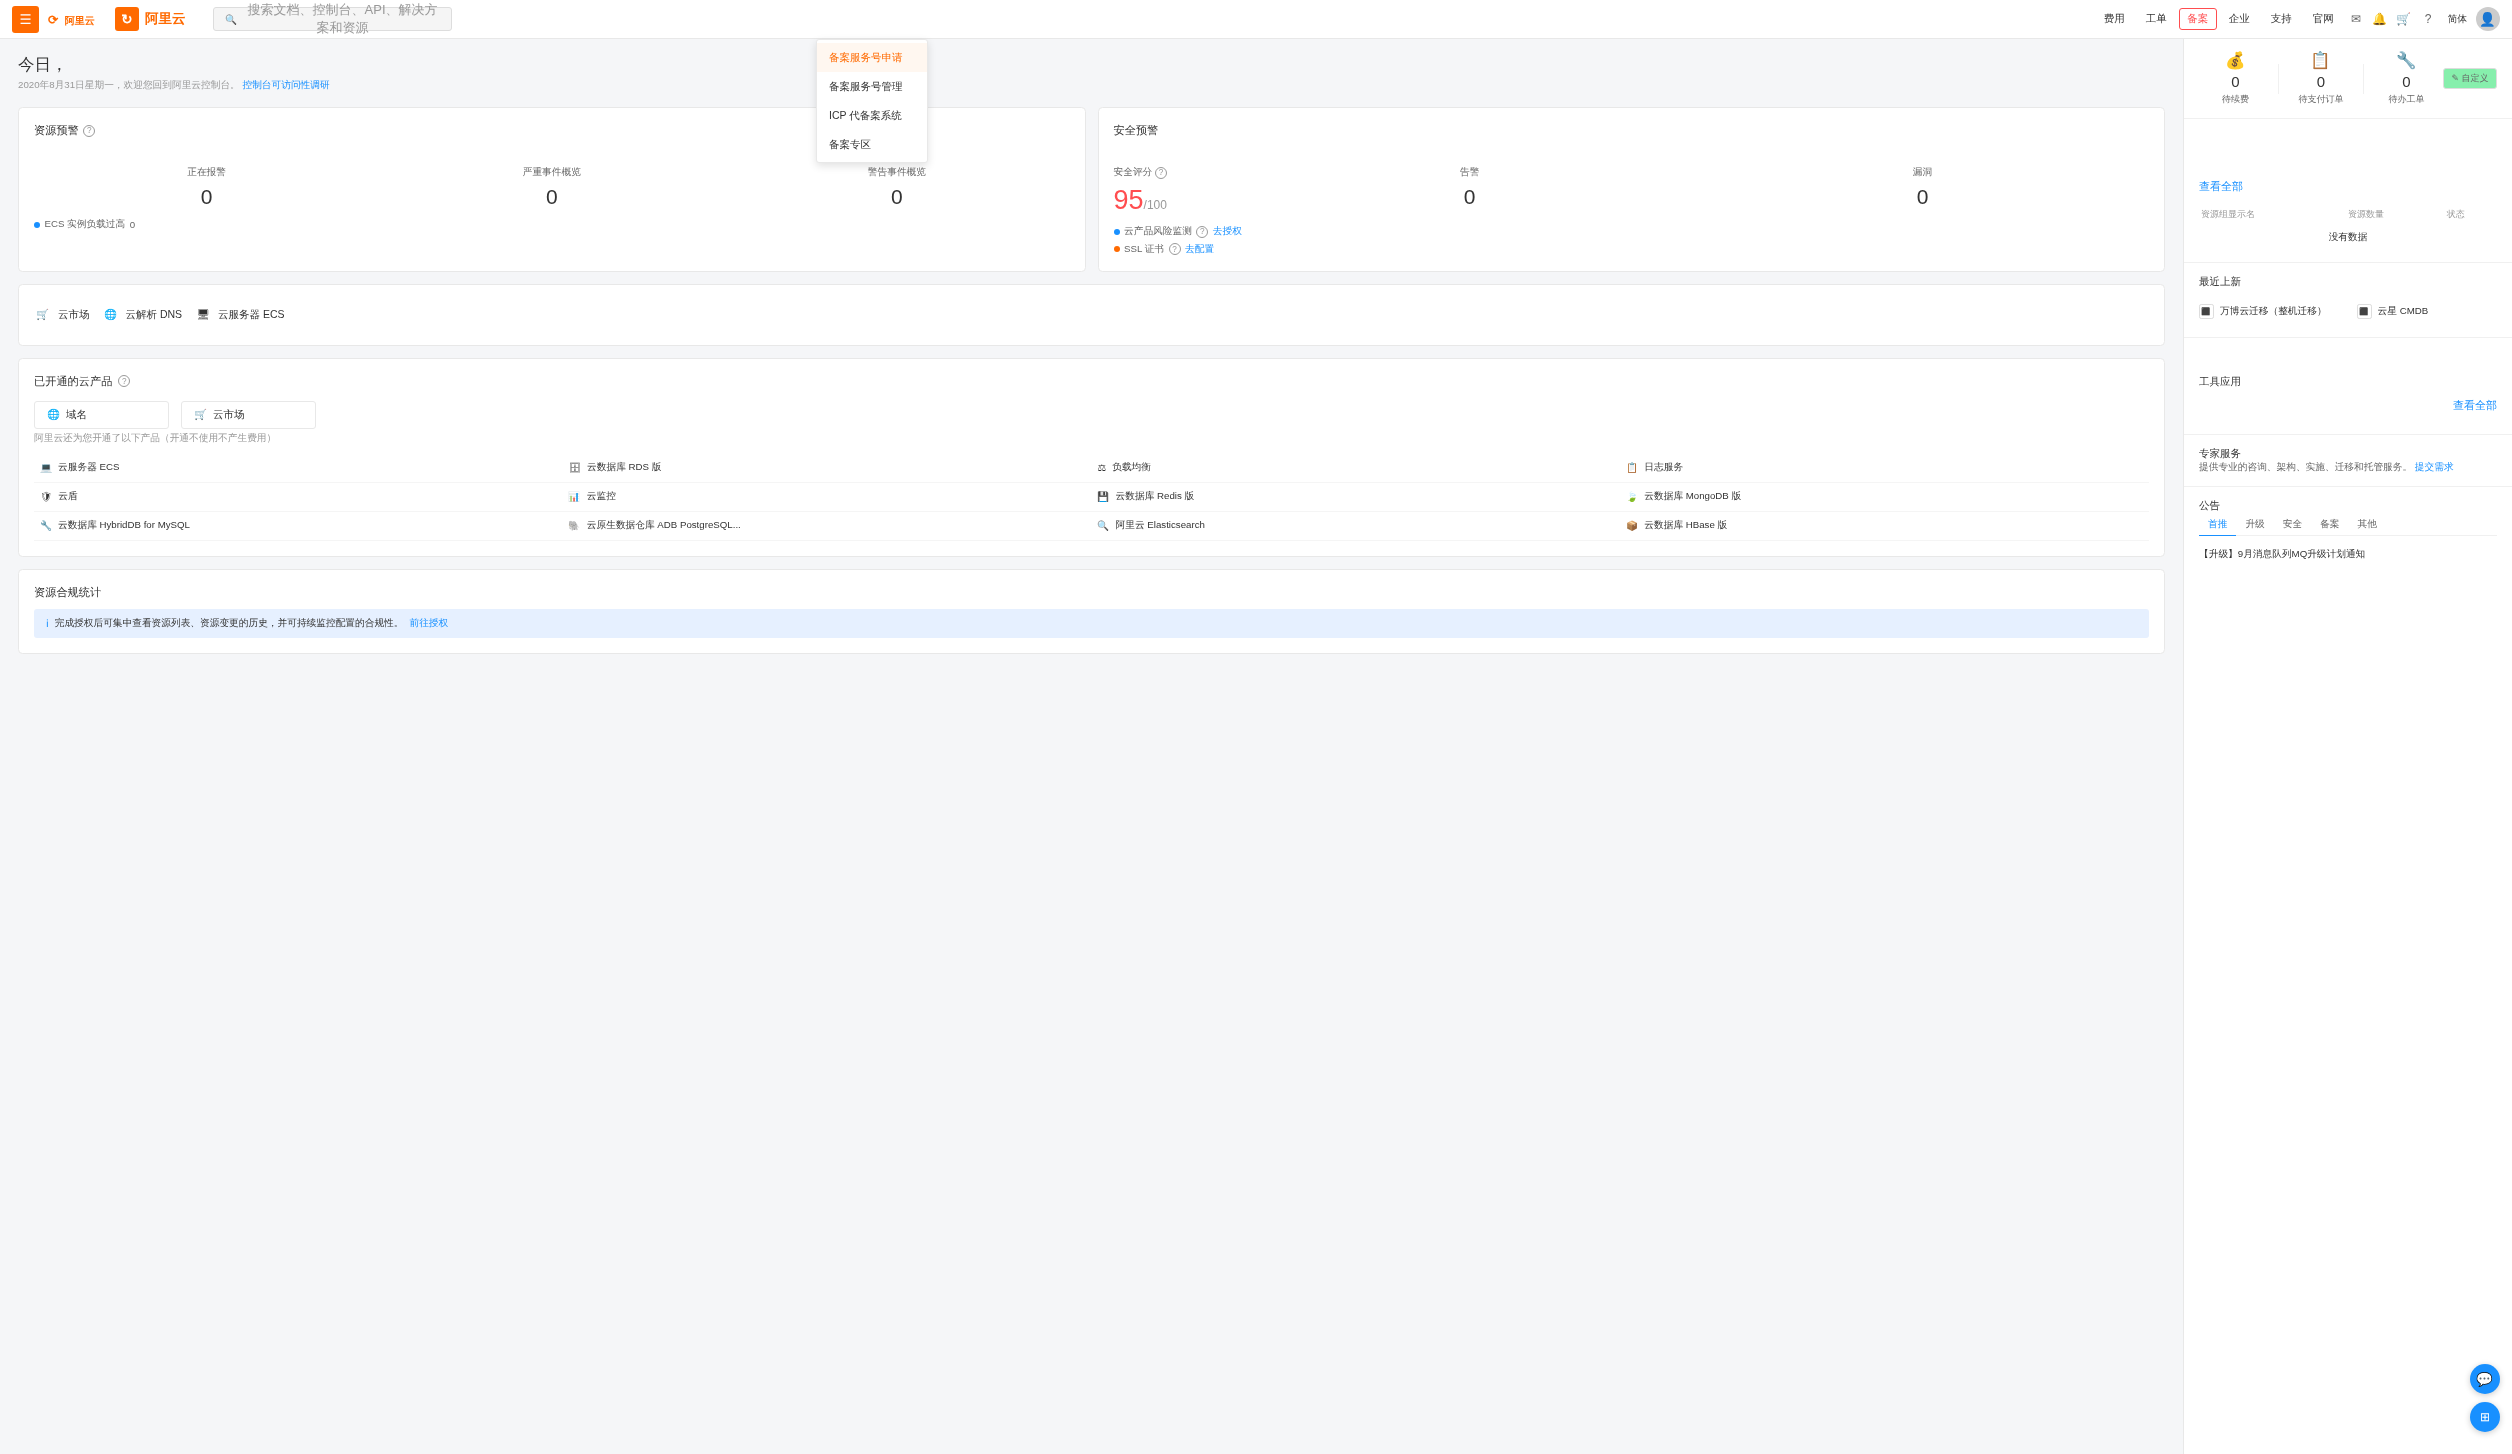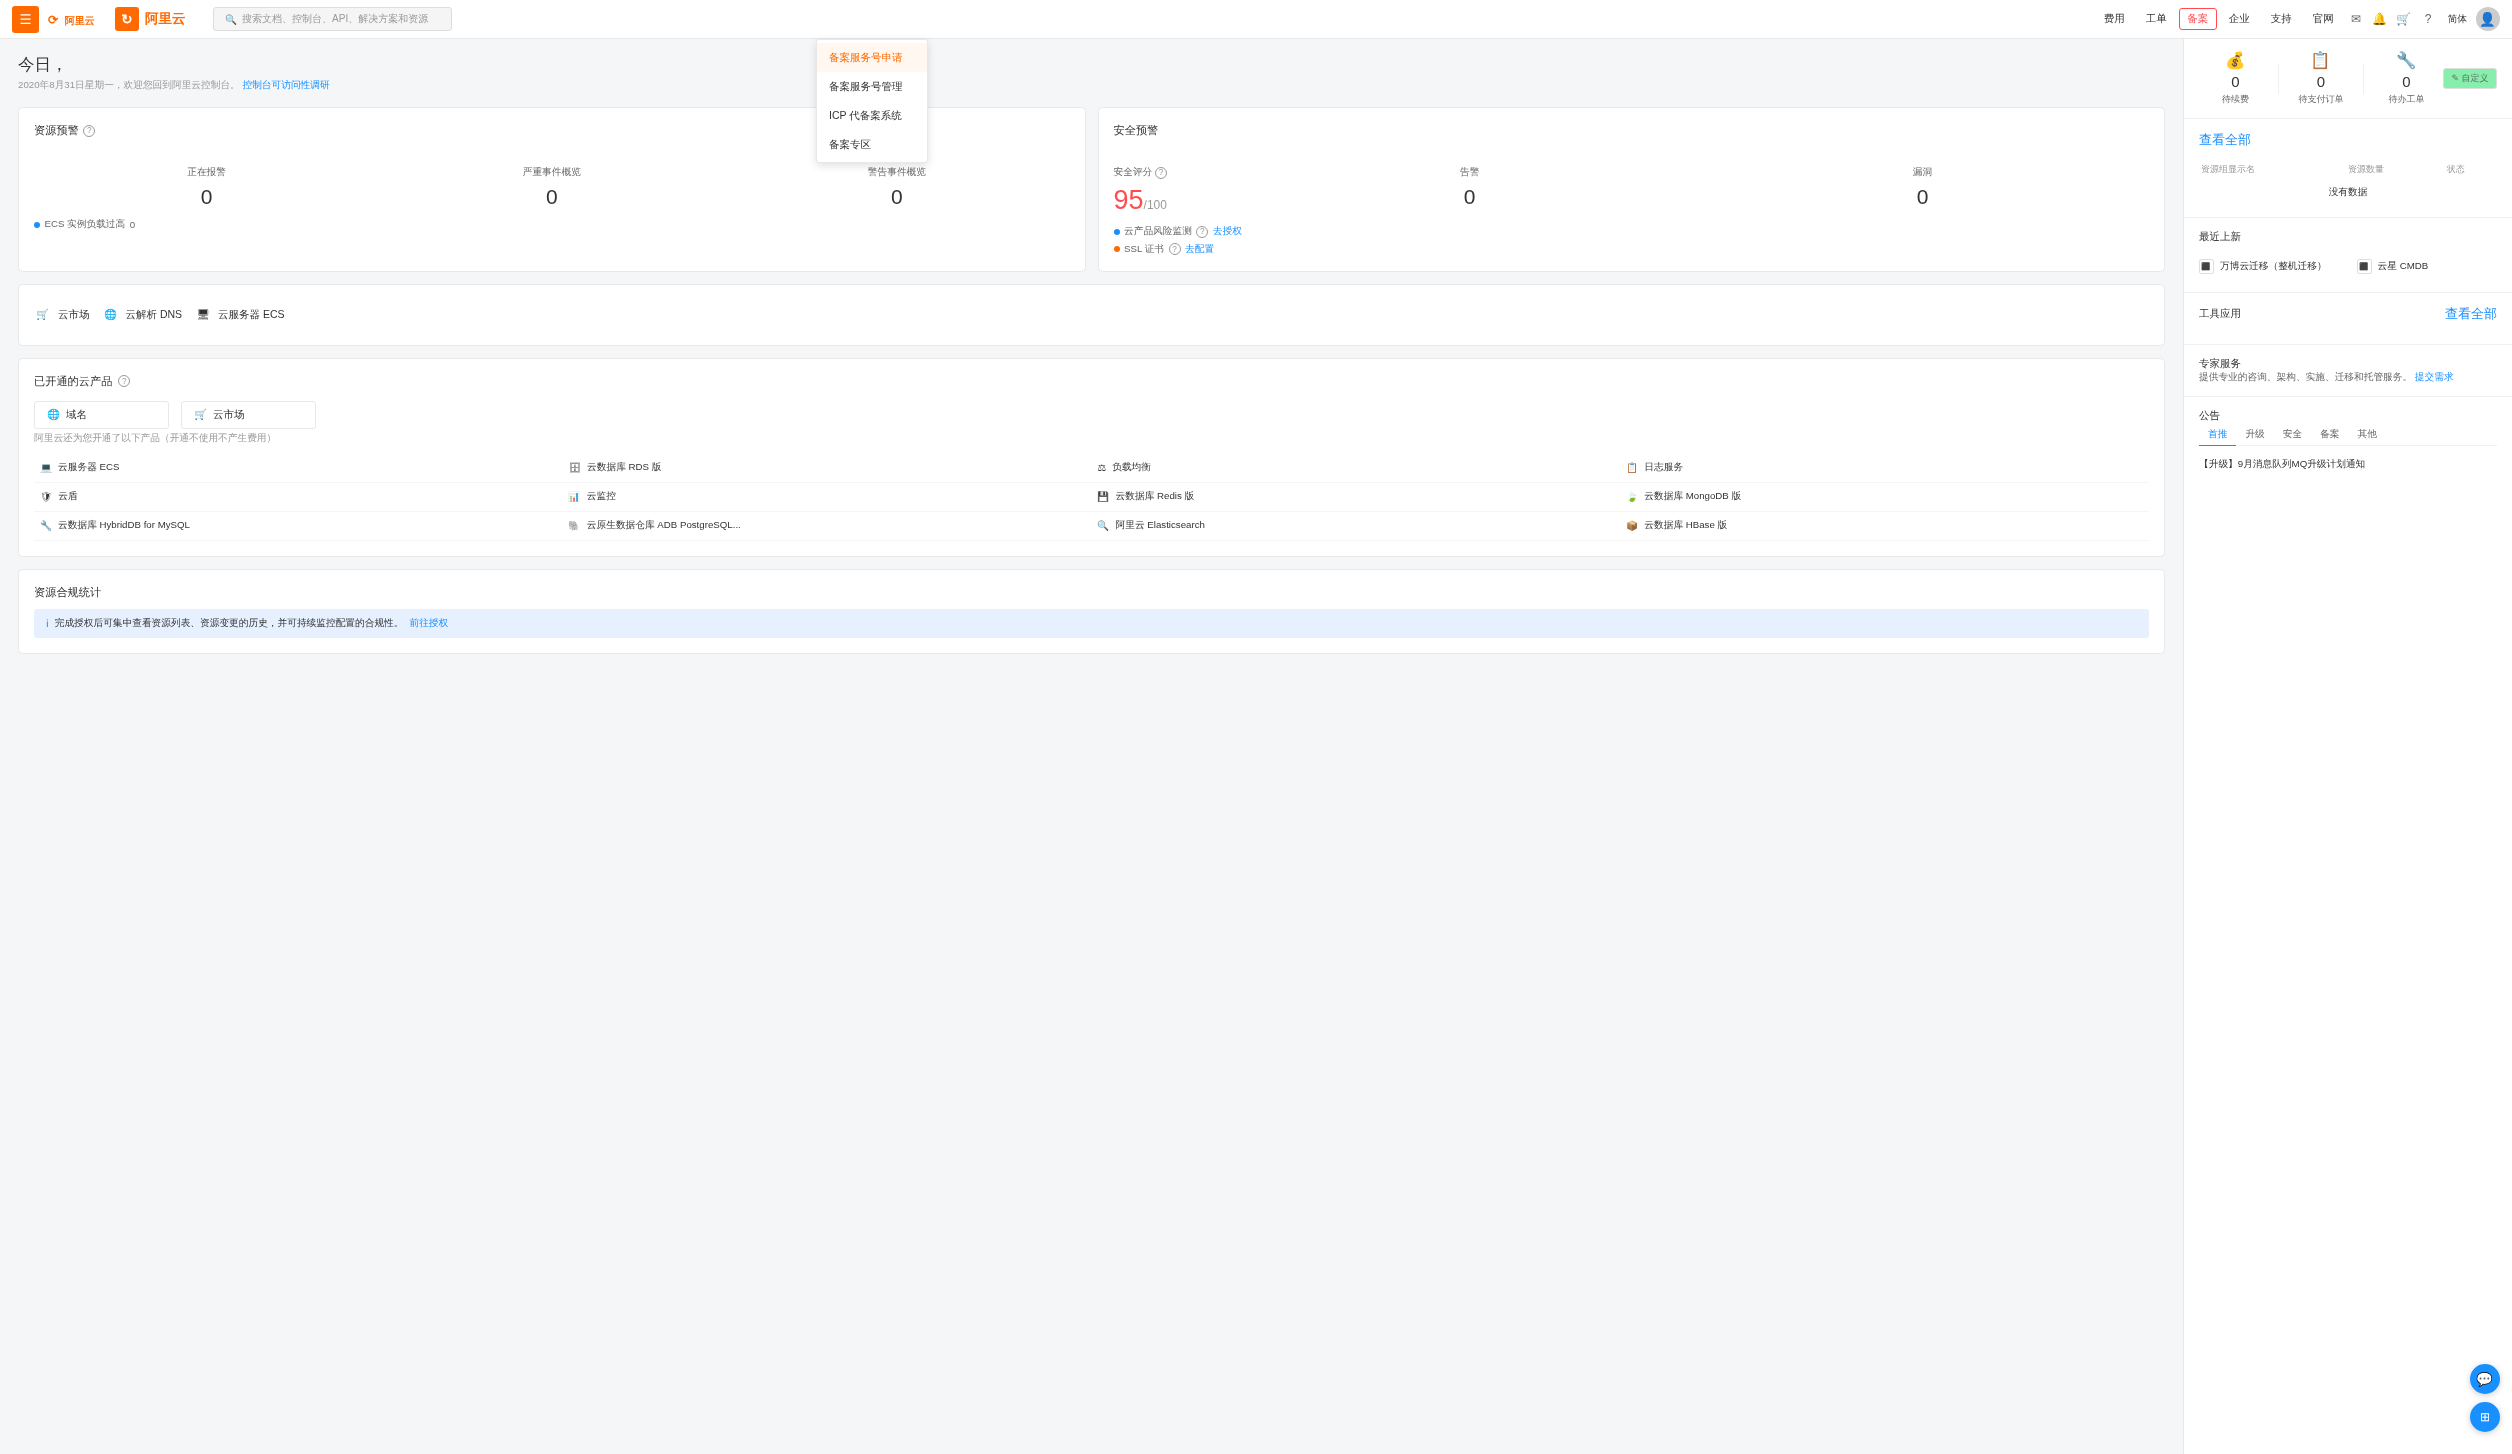--- a/index.html
+++ b/index.html
@@ -169,21 +169,21 @@
       padding: 3px 7.5px; font-size: 9px; color: #666; cursor: pointer;
       display: flex; align-items: center; gap: 3px; white-space: nowrap;
     }
 
     
     .sidebar-section { padding: 12px 15px; border-bottom: 0.7px solid #f0f0f0; }
     .sidebar-section-header {
       display: flex; align-items: center; justify-content: space-between; margin-bottom: 9px;
     }
     .sidebar-section-title { font-size: 10.5px; font-weight: 500; color: #333; }
-    .view-all-link { font-size: 13px; color: #1890ff; cursor: pointer; text-decoration: none; }
+    .view-all-link { font-size: 11px; color: #1890ff; cursor: pointer; text-decoration: none; margin-top: 48px; }
     .resource-table { width: 100%; }
     .resource-table th {
       font-size: 9px; color: #999; font-weight: normal; padding: 3px 0; text-align: left;
     }
     .resource-table td {
       font-size: 9.7px; color: #333; padding: 4.5px 0;
     }
     .no-data { text-align: center; color: #999; font-size: 9.7px; padding: 15px 0; }
     .new-item {
       display: flex; align-items: center; gap: 6px; padding: 6px 0;
@@ -238,21 +238,21 @@
 
     <div style="display:flex;align-items:center;gap:6px;">
       <div style="width:24px;height:24px;background:#ff6a00;border-radius:3px;display:flex;align-items:center;justify-content:center;">
         <span style="color:white;font-size:13.5px;font-weight:bold;">↻</span>
       </div>
       <span style="font-size:13.5px;font-weight:600;color:#ff6a00;">阿里云</span>
     </div>
   </div>
   <div class="header-search">
     <span>🔍</span>
-    <span style="font-size:10px;text-align:center;">搜索文档、控制台、API、解决方案和资源</span>
+    <span style="font-size:13px;text-align:center;">搜索文档、控制台、API、解决方案和资源</span>
   </div>
 
   <div class="header-nav">
     <div class="header-nav-item">费用</div>
     <div class="header-nav-item">工单</div>
     <div class="header-nav-item active beian" style="position:relative;">备案</div>
     <div class="header-nav-item">企业</div>
     <div class="header-nav-item">支持</div>
     <div class="header-nav-item">官网</div>
     <div class="header-icon" style="position:relative;">

